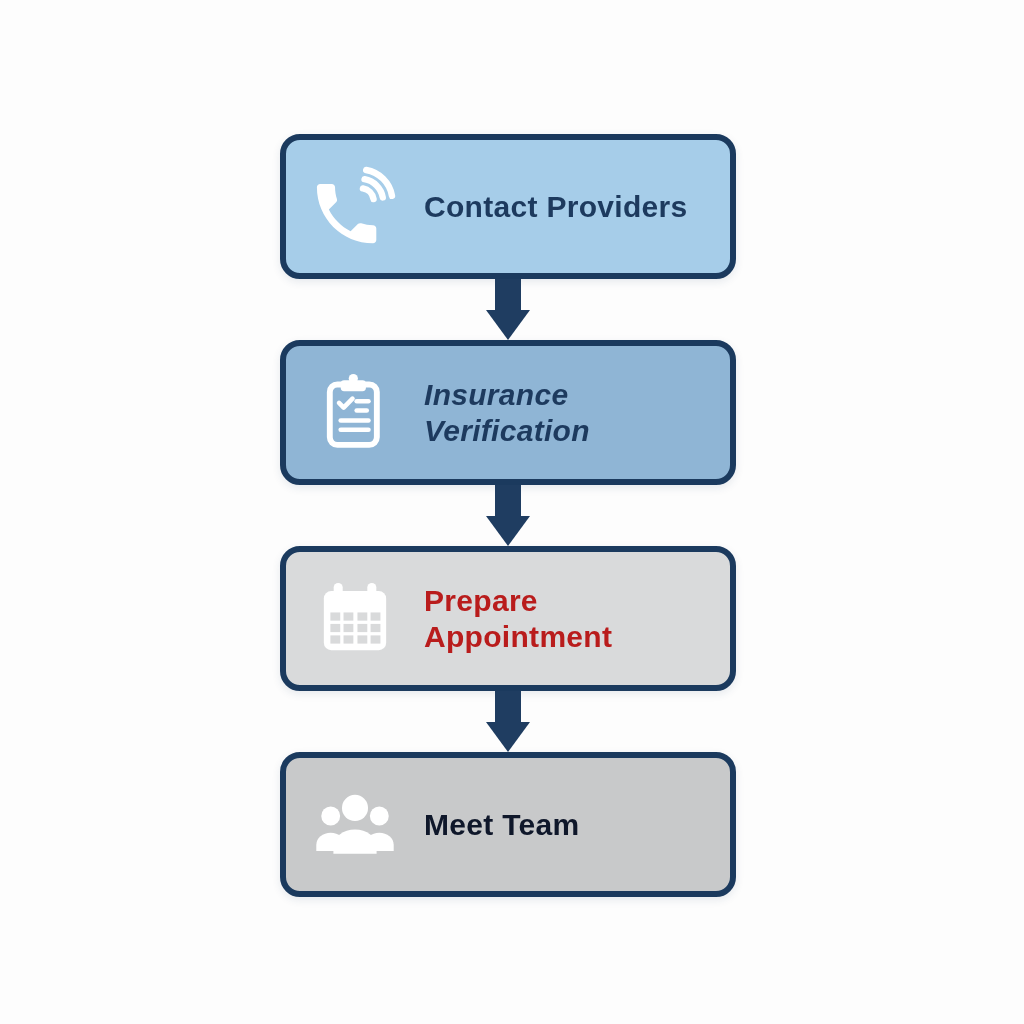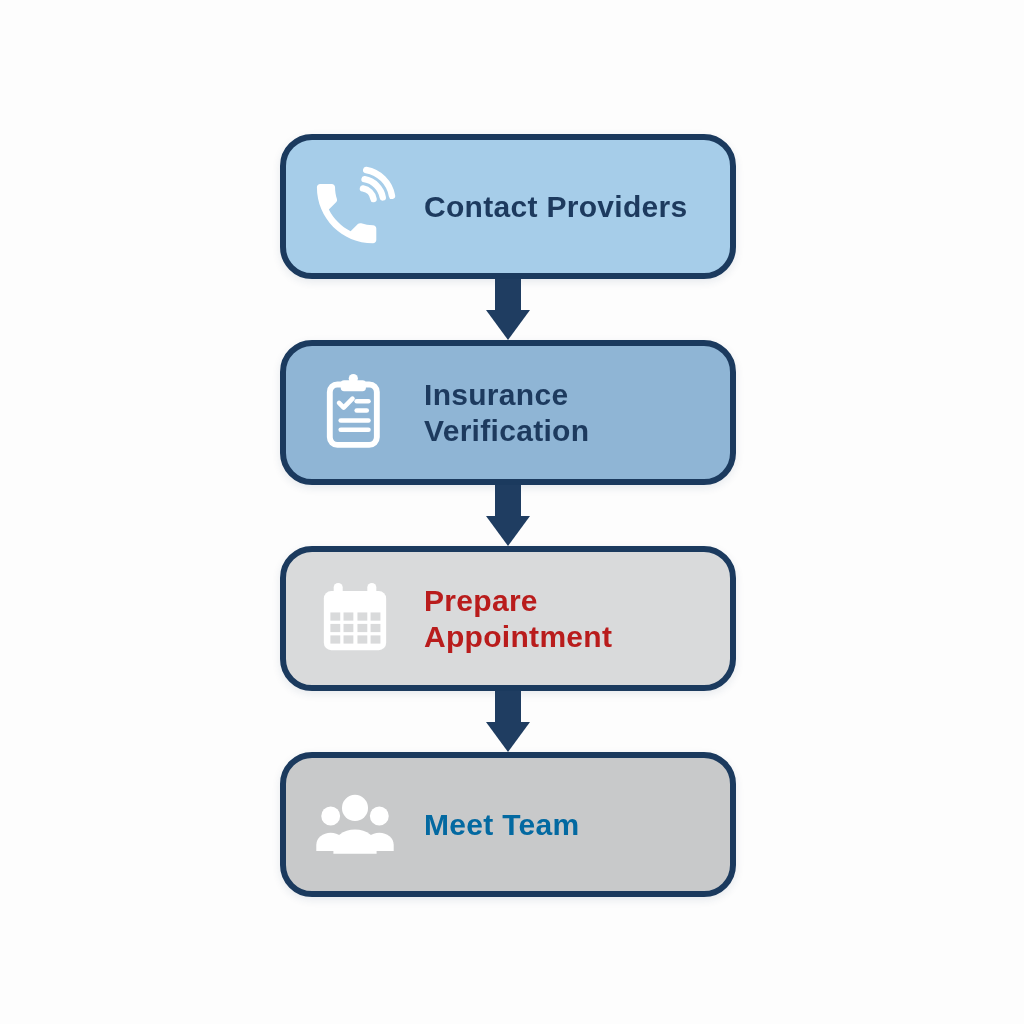--- a/index.html
+++ b/index.html
@@ -19,21 +19,21 @@
     left: 280px; top: 134px;
     width: 456px;
     display: flex;
     flex-direction: column;
     align-items: center;
   }
   .step {
     width: 456px;
     height: 145px;
     border: 6px solid #1b3a5e;
-    border-radius: 32px;
+    border-radius: 20px;
     display: flex;
     align-items: center;
     padding: 0 18px 0 24px;
     box-shadow: 0 3px 8px rgba(30,60,95,0.10);
     background: #ccc;
   }
   .icon-wrap {
     flex: none;
     width: 90px; height: 92px;
     margin-right: 24px;
@@ -79,21 +79,21 @@
 
     <div class="arrow-wrap">
       <svg width="44" height="61" viewBox="0 0 44 61">
         <g fill="#1f3d61">
           <rect x="9" y="0" width="26" height="33"></rect>
           <polygon points="0,31 44,31 22,61"></polygon>
         </g>
       </svg>
     </div>
 
-    <div class="step" style="background: rgb(143, 181, 213); border-color: rgb(27, 58, 94);">
+    <div class="step" style="background: rgb(143, 181, 213); border-color: rgb(27, 58, 94); font-style: italic;">
       <div class="icon-wrap">
         <svg width="84" height="88" viewBox="0 0 100 100" aria-hidden="true">
           <rect x="20" y="16" width="56" height="72" rx="9" fill="none" stroke="#ffffff" stroke-width="7"></rect>
           <circle cx="48" cy="9" r="5.5" fill="#ffffff"></circle>
           <rect x="33" y="11" width="30" height="13" rx="4" fill="#ffffff"></rect>
           <g fill="none" stroke="#ffffff" stroke-width="5.5" stroke-linecap="round" stroke-linejoin="round">
             <path d="M31 38 l5.5 5.5 L47 33"></path>
             <path d="M52 36 H66"></path>
             <path d="M52 47 H64"></path>
             <path d="M33 59 H66"></path>
@@ -152,17 +152,17 @@
       <div class="icon-wrap">
         <svg width="92" height="90" viewBox="0 0 100 100" aria-hidden="true" fill="#ffffff">
           <circle cx="23" cy="40" r="10.5"></circle>
           <path d="M7 79 v-7 a16 13.5 0 0 1 32 0 v7 z"></path>
           <circle cx="77" cy="40" r="10.5"></circle>
           <path d="M61 79 v-7 a16 13.5 0 0 1 32 0 v7 z"></path>
           <circle cx="50" cy="31" r="14.5"></circle>
           <path d="M26 82 v-8 a24 19 0 0 1 48 0 v8 z"></path>
         </svg>
       </div>
-      <div class="step-label" style="color: #0369a1;">Meet Team</div>
+      <div class="step-label" style="color: #0f172a;">Meet Team</div>
     </div>
 
   </div>
 </div>
 
 </body></html>

